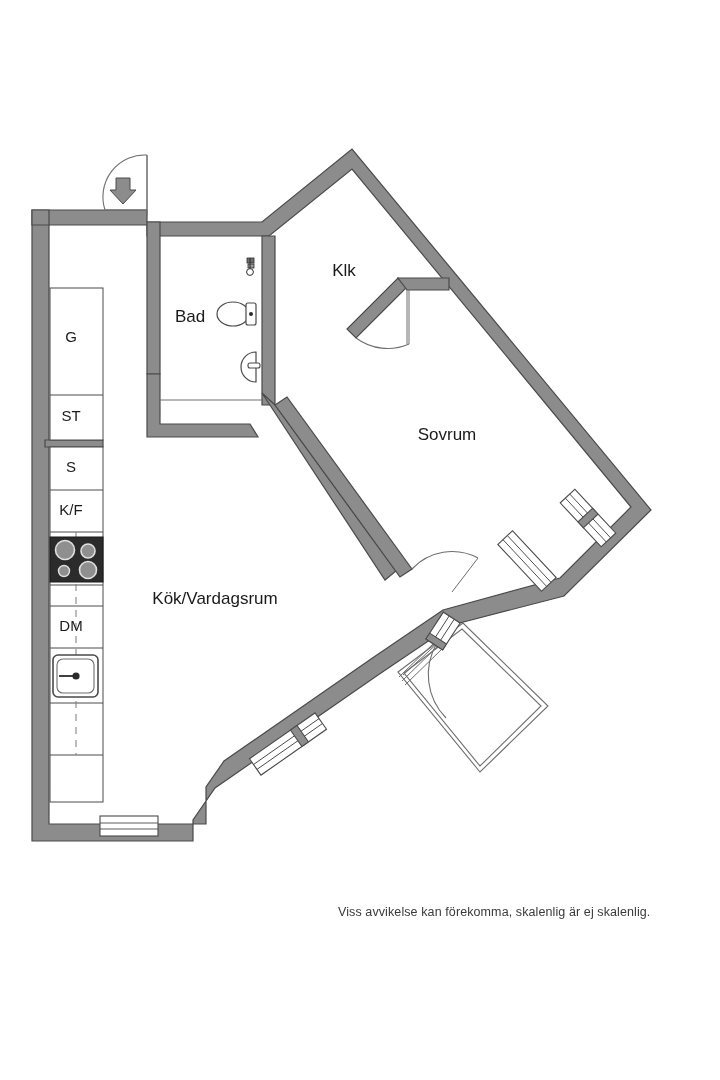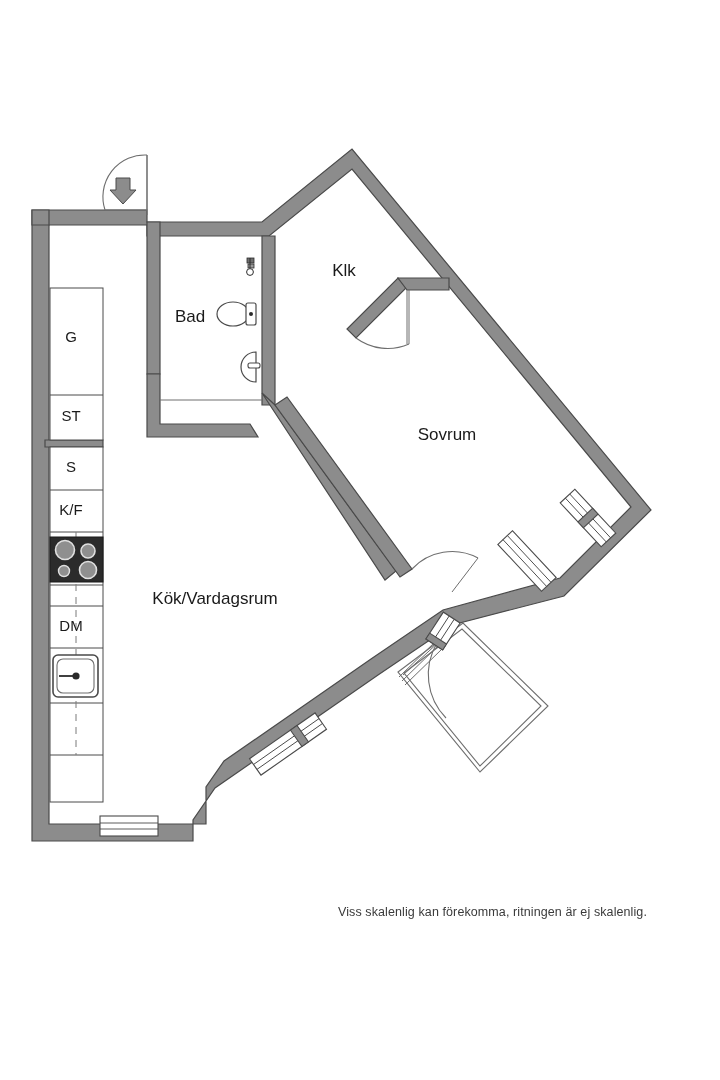--- a/index.html
+++ b/index.html
@@ -249,15 +249,15 @@
     <text class="room-label" x="215" y="600">Kök/Vardagsrum</text>
 
     <text class="cab-label" x="71" y="338">G</text>
     <text class="cab-label" x="71" y="417">ST</text>
     <text class="cab-label" x="71" y="468">S</text>
     <text class="cab-label" x="71" y="511">K/F</text>
     <text class="cab-label" x="71" y="627">DM</text>
 
   </svg>
 
-  <div class="disclaimer">Viss skalenlig kan förekomma, ritningen är ej skalenlig.</div>
+  <div class="disclaimer">Viss avvikelse kan förekomma, skalenlig är ej skalenlig.</div>
 
 </div>
 
 </body></html>

